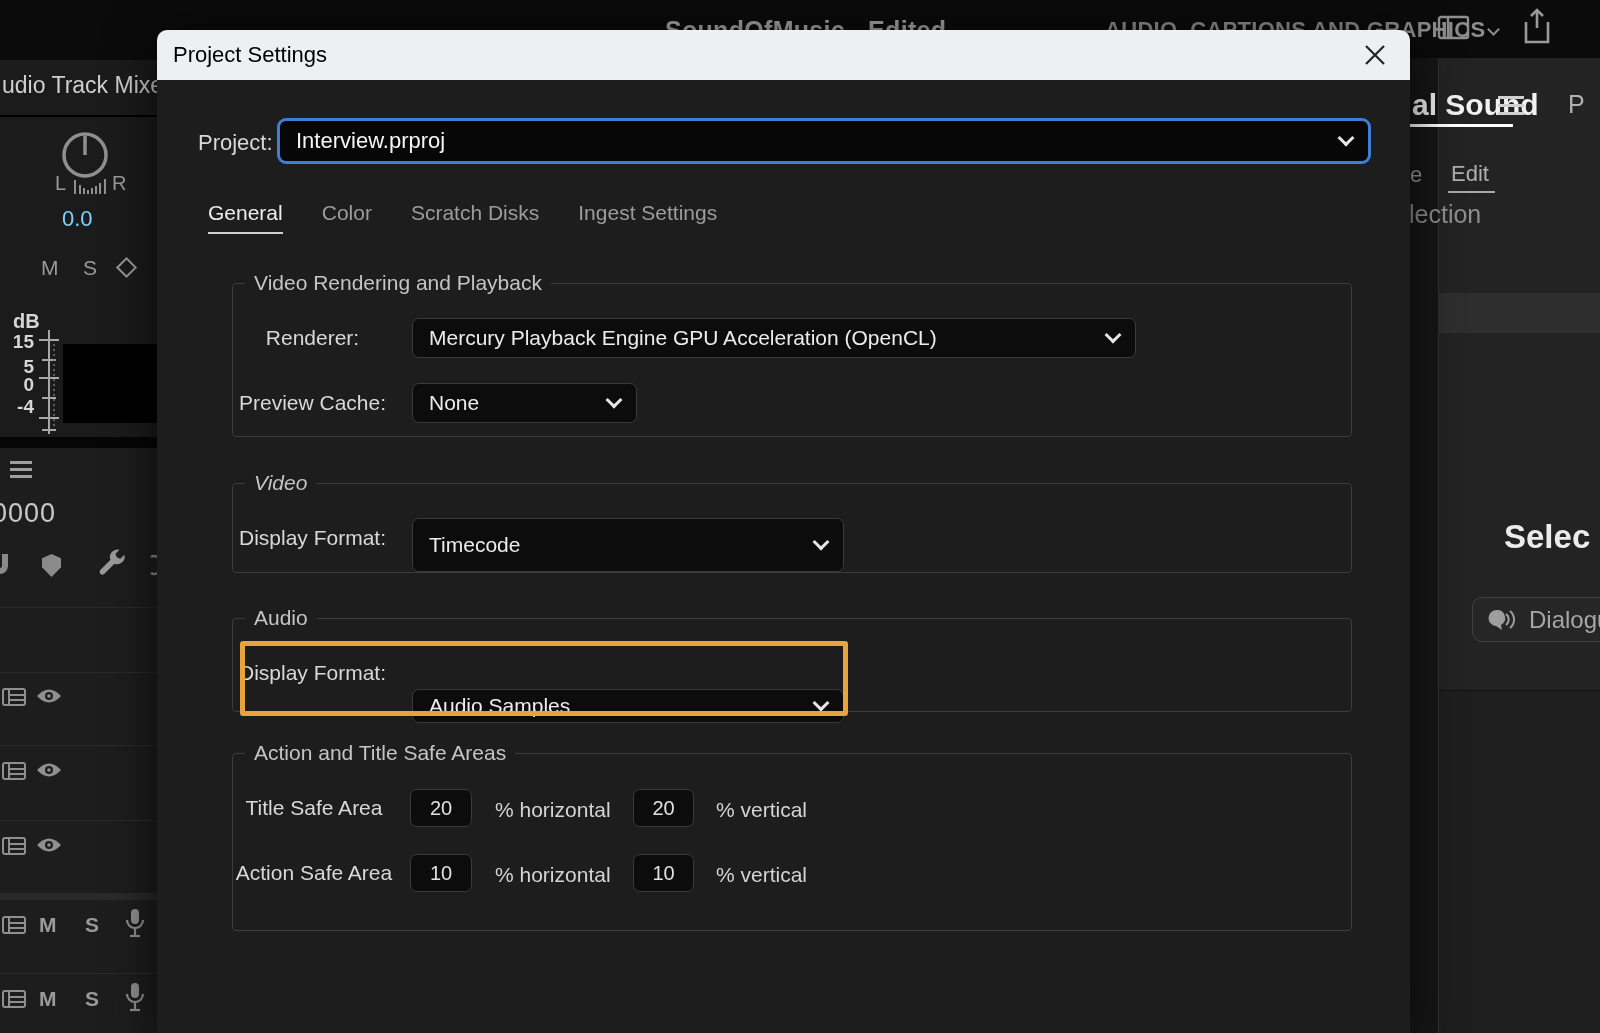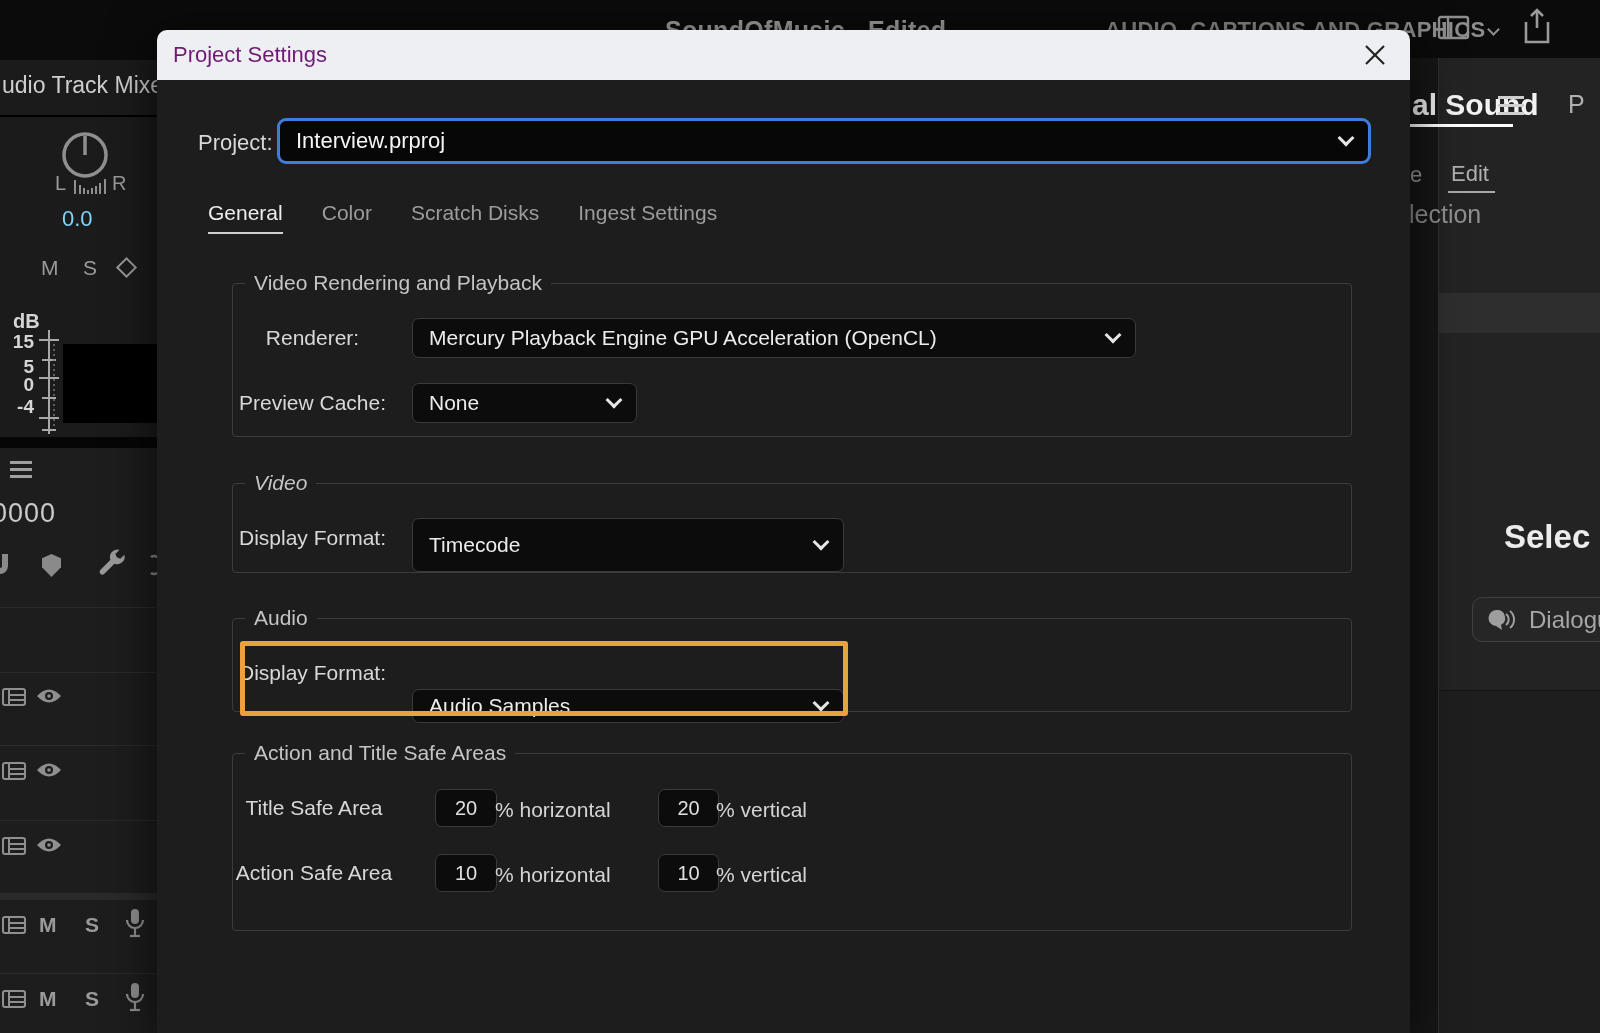--- a/index.html
+++ b/index.html
@@ -50,36 +50,36 @@
   .selection-frag { left:1409px; top:200px; font-size:25px; color:#8f8f8f; z-index:22; }
   .rp-band { left:1439px; top:293px; width:161px; height:40px; background:#2e2e2e; z-index:21; }
   .rp-lower { left:1439px; top:690px; width:161px; height:343px; background:#1e1e1e; border-top:1px solid #141414; z-index:21; }
   .select-heading { left:1504px; top:518px; font-size:33px; font-weight:bold; color:#ececec; z-index:22; white-space:nowrap; }
   .dialogue-pill { left:1472px; top:597px; width:170px; height:45px; border:1.5px solid #414141; border-radius:10px; background:#262626; z-index:22; display:flex; align-items:center; gap:12px; padding-left:14px; }
   .dialogue-label { font-size:24px; color:#a6a6a6; white-space:nowrap; }
 
   
   .dialog { left:157px; top:30px; width:1253px; height:1003px; background:#1d1d1d; border-radius:10px 10px 0 0; box-shadow:0 8px 50px rgba(0,0,0,.7); z-index:50; }
   .dlg-titlebar { left:0; top:0; width:1253px; height:50px; background:#edeff2; border-radius:10px 10px 0 0; display:flex; align-items:center; justify-content:space-between; padding:0 20px 0 16px; }
-  .dlg-title { font-size:22px; color:#701a75; }
+  .dlg-title { font-size:22px; color:#000000; }
   .dlg-close { width:30px; height:30px; display:flex; align-items:center; justify-content:center; cursor:pointer; }
   .dlg-label { font-size:21px; color:#d8d8d8; }
   .rlabel { text-align:center; }
   .dd { background:#0c0c0c; border:1.5px solid #3a3a3a; border-radius:7px; display:flex; align-items:center; justify-content:space-between; padding:16px 16px; cursor:pointer; }
   .dd-text { font-size:21px; color:#ececec; white-space:nowrap; }
   .chev { width:12px; height:12px; border-right:3px solid #e6e6e6; border-bottom:3px solid #e6e6e6; transform:rotate(45deg); margin-top:-6px; flex:none; }
   .project-dd { border:3px solid #3F7ED8; border-radius:9px; background:#070707; }
   .project-dd .dd-text { font-size:22px; color:#f5f5f5; }
   .tabs { left:51px; top:163px; height:40px; display:flex; gap:39px; align-items:center; }
   .tab { font-size:21px; color:#9c9c9c; cursor:pointer; position:relative; }
   .tab.active { color:#ededed; }
   .tab.active::after { content:""; position:absolute; left:0; right:0; bottom:-9px; height:2px; background:#cfcfcf; }
   .fieldset { border:1px solid #3c3c3c; border-radius:4px; width:1120px; left:75px; }
   .legend { position:absolute; top:-13px; left:12px; background:#1d1d1d; padding:0 9px; font-size:21px; color:#c4c4c4; white-space:nowrap; }
-  .numbox { background:#0c0c0c; border:1.5px solid #3a3a3a; border-radius:7px; display:flex; align-items:center; justify-content:center; font-size:20px; color:#e0e0e0;margin-left:25px; }
+  .numbox { background:#0c0c0c; border:1.5px solid #3a3a3a; border-radius:7px; display:flex; align-items:center; justify-content:center; font-size:20px; color:#e0e0e0; }
   .unit { font-size:21px; color:#d4d4d4; }
   .highlight { left:83px; top:611px; width:608px; height:75px; border:5px solid #E8A33C; border-radius:3px; z-index:60; pointer-events:none; }
 
   svg { display:block; }
 </style>
 </head>
 <body>
 
 <div class="screen">
 

